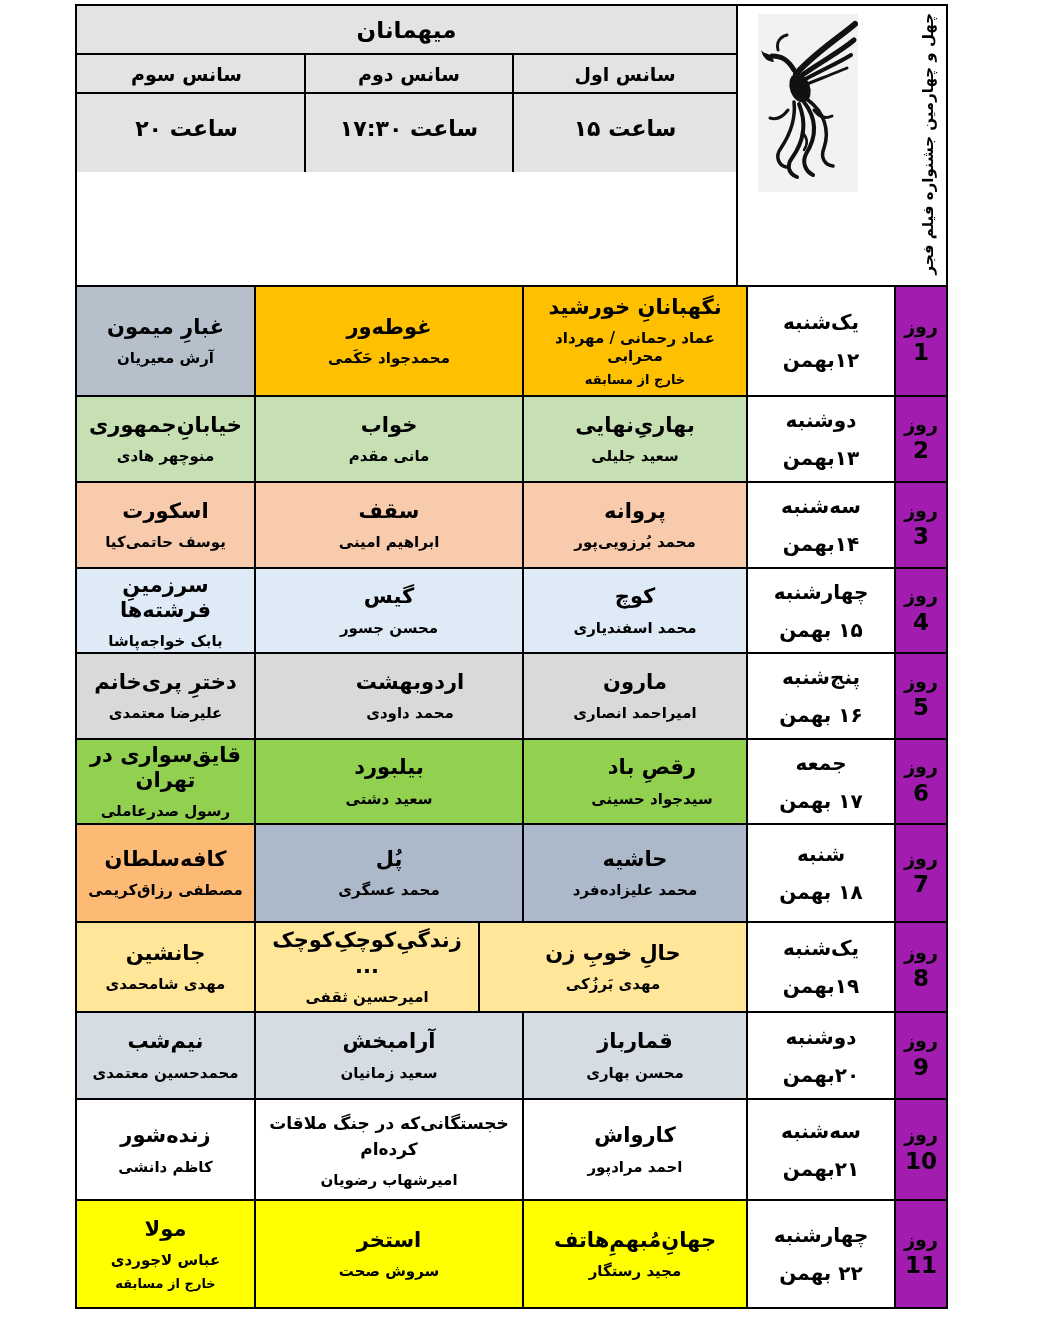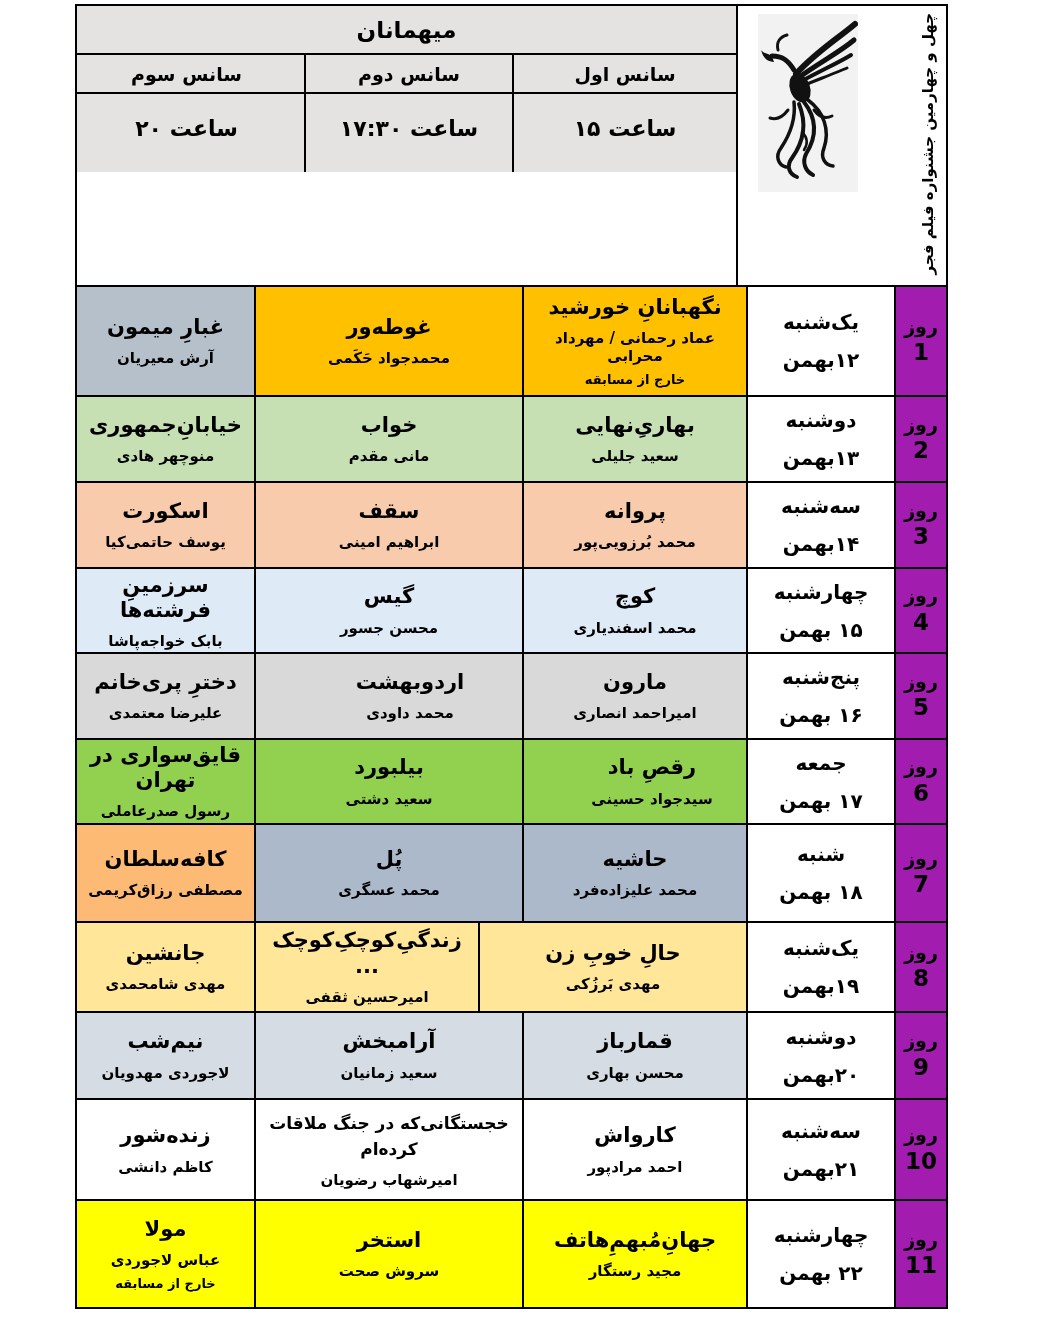--- a/index.html
+++ b/index.html
@@ -288,21 +288,21 @@
       <div class="c film s1" style="background-color: rgb(214, 220, 228);">
         <div class="ft">قمارباز</div>
         <div class="fd">محسن بهاری</div>
       </div>
       <div class="c film s2" style="background-color: rgb(214, 220, 228);">
         <div class="ft">آرامبخش</div>
         <div class="fd">سعید زمانیان</div>
       </div>
       <div class="c film s3" style="background-color: rgb(214, 220, 228);">
         <div class="ft">نیم‌شب</div>
-        <div class="fd">لاجوردی مهدویان</div>
+        <div class="fd">محمدحسین معتمدی</div>
       </div>
     </div>
 
     <div class="row" style="height:101px">
       <div class="c day">
         <div>روز</div>
         <div class="num">10</div>
       </div>
       <div class="c date">
         <div>سه‌شنبه</div>

